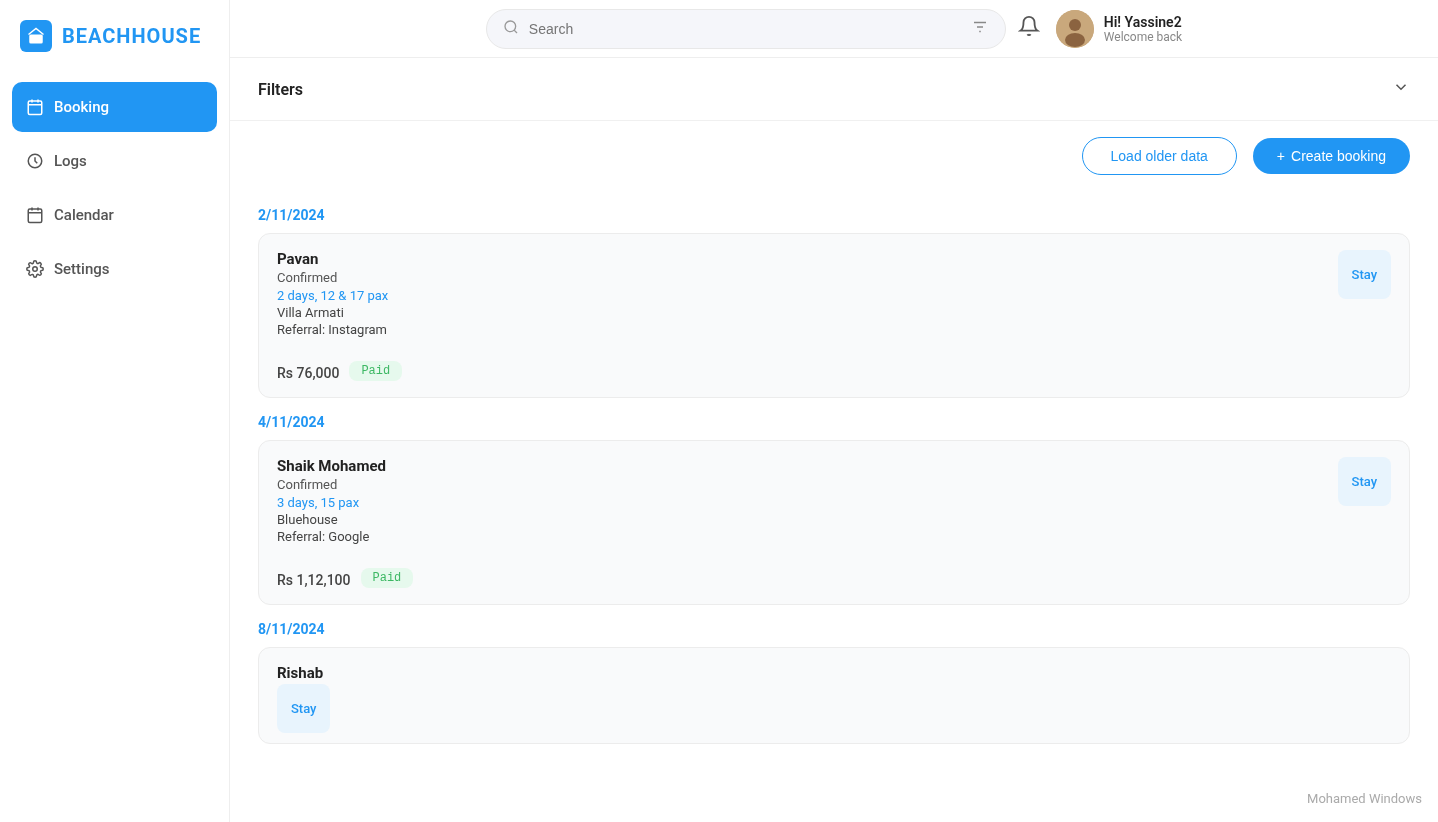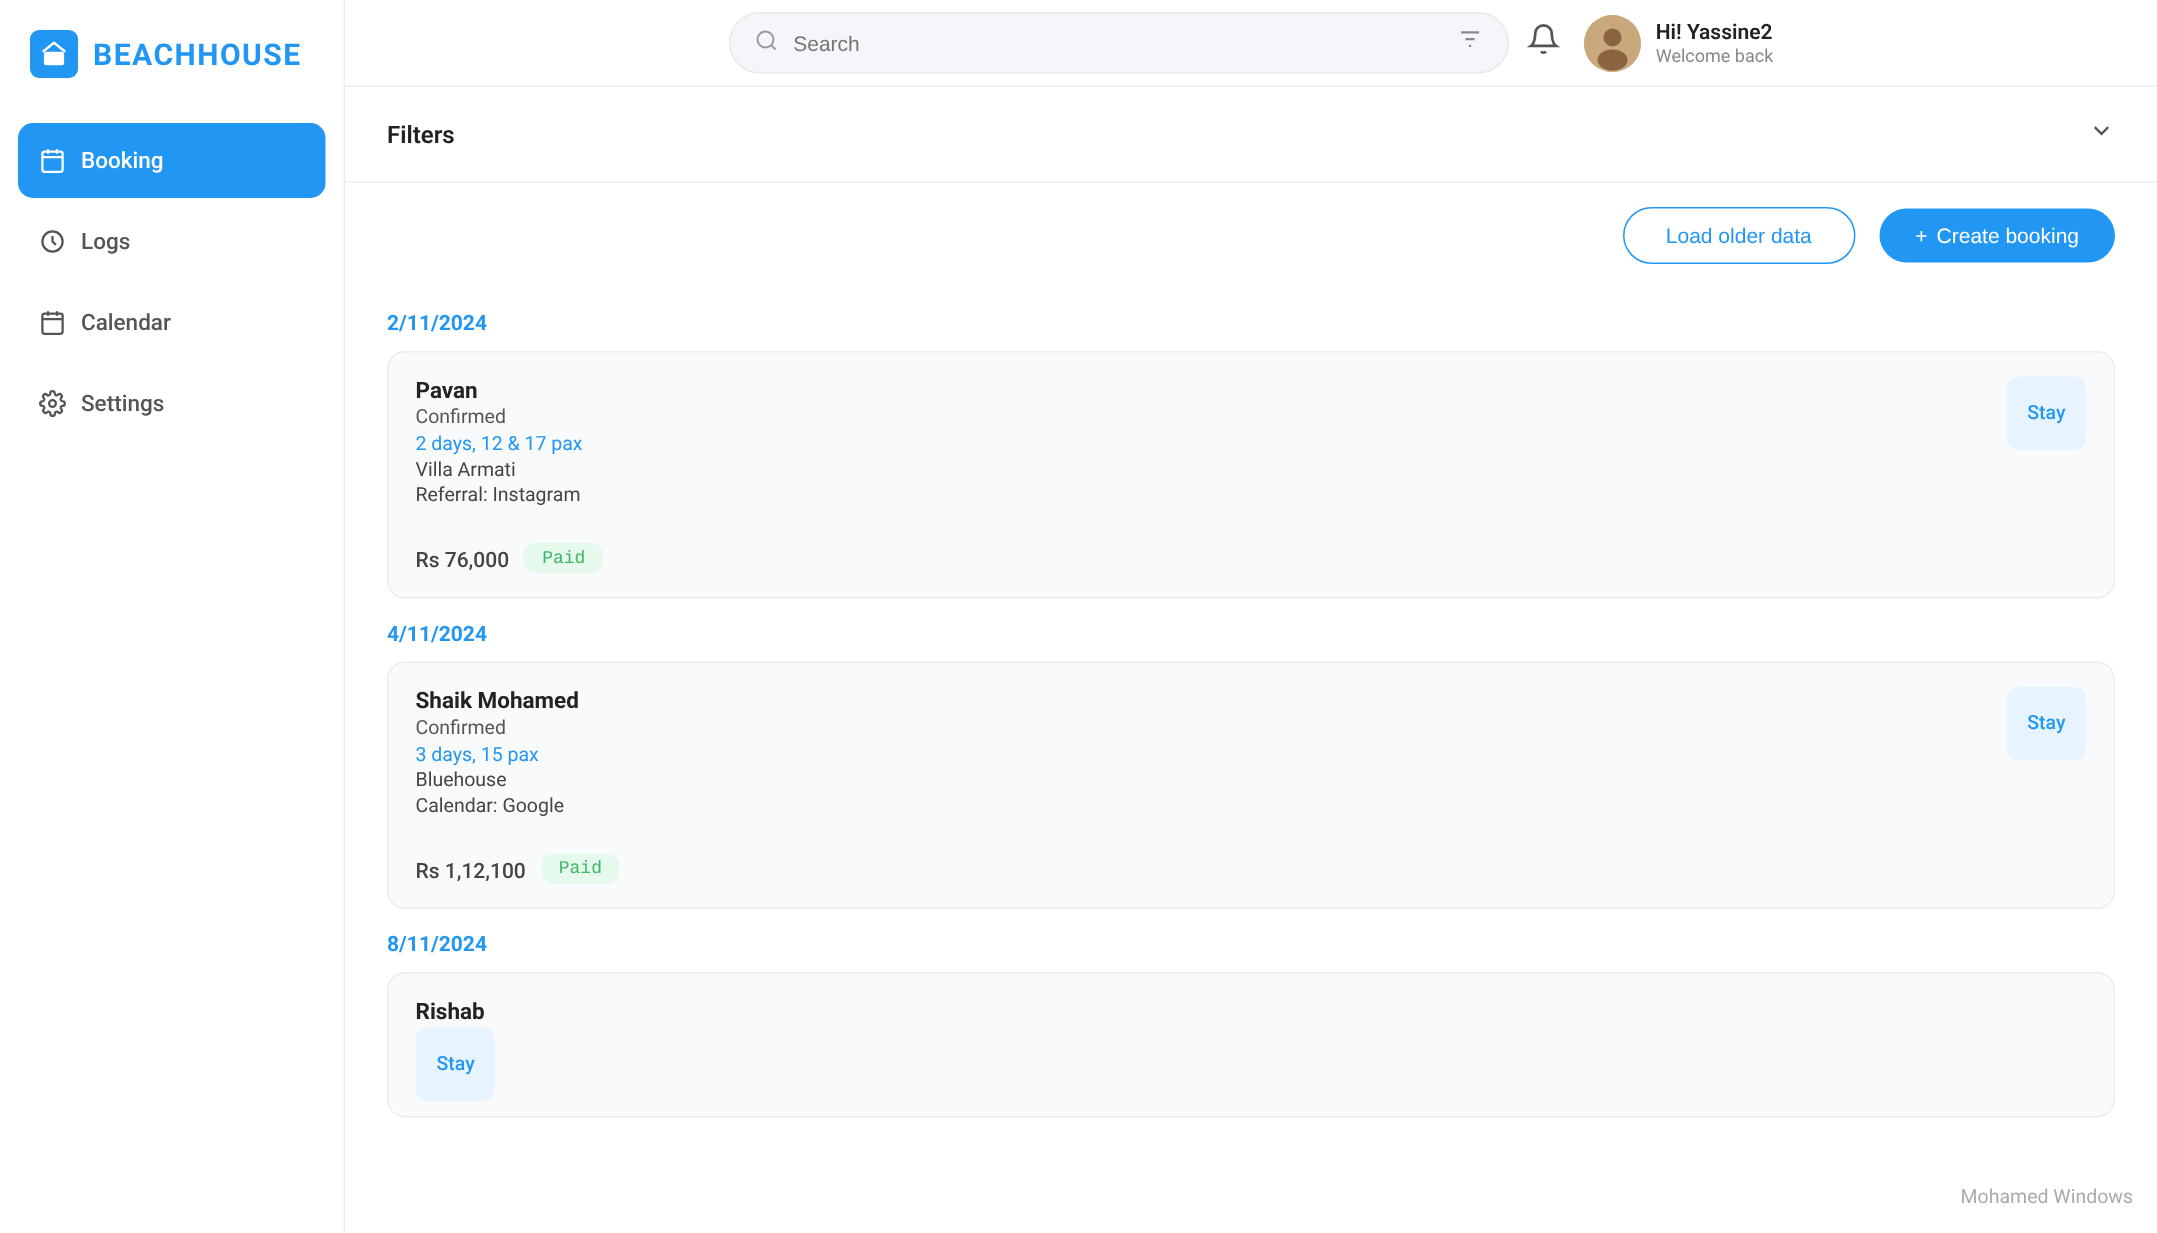--- a/index.html
+++ b/index.html
@@ -437,21 +437,21 @@
       </div>
 
       <div class="date-group">
         <div class="date-label">4/11/2024</div>
         <div class="booking-card">
           <div class="booking-info">
             <div class="booking-name">Shaik Mohamed</div>
             <div class="booking-status">Confirmed</div>
             <div class="booking-duration">3 days, 15 pax</div>
             <div class="booking-venue">Bluehouse</div>
-            <div class="booking-referral">Calendar: Google</div>
+            <div class="booking-referral">Referral: Google</div>
             <div class="booking-footer">
               <span class="booking-amount">Rs 1,12,100</span>
               <span class="badge-paid">Paid</span>
             </div>
           </div>
           <span class="badge-stay">Stay</span>
         </div>
       </div>
 
       <div class="date-group">

